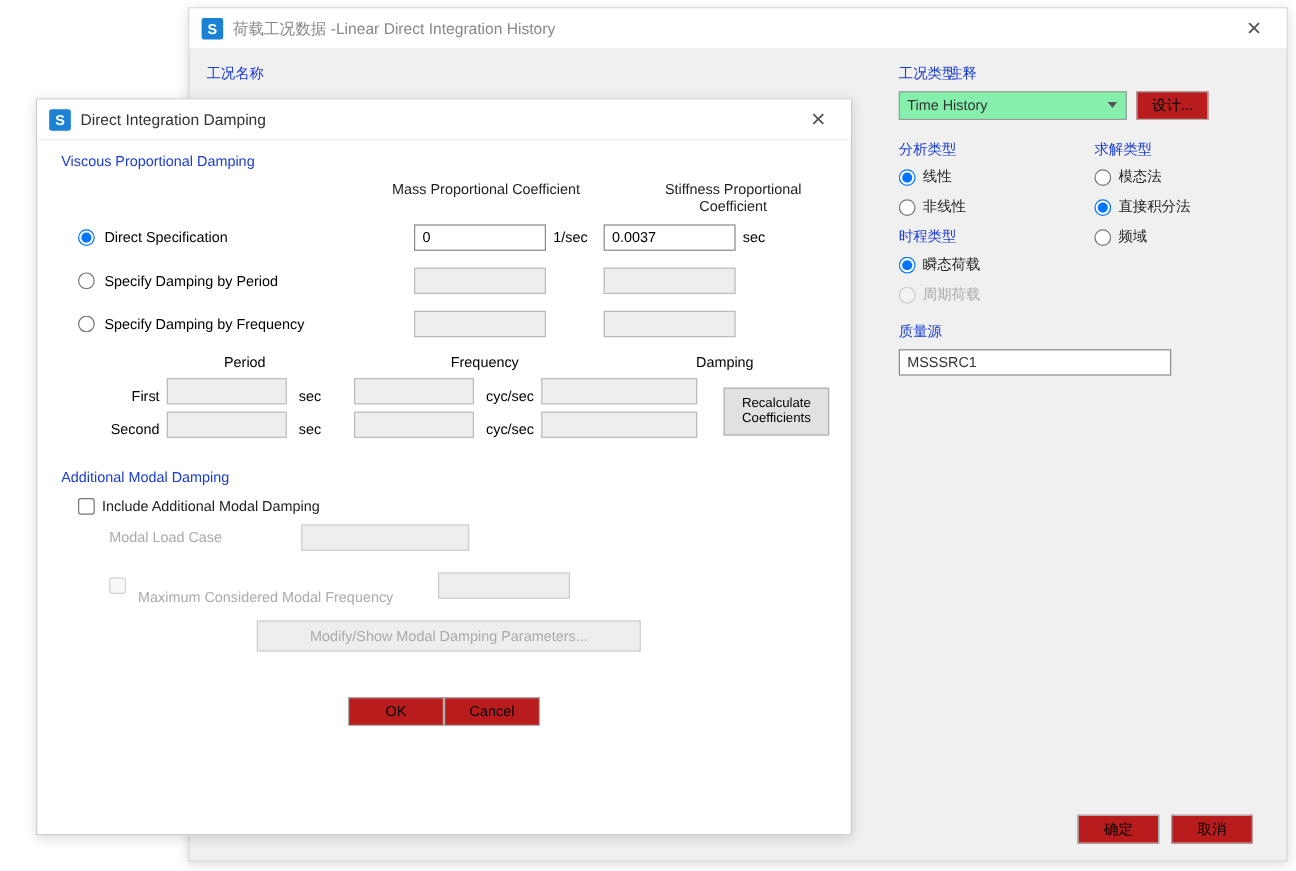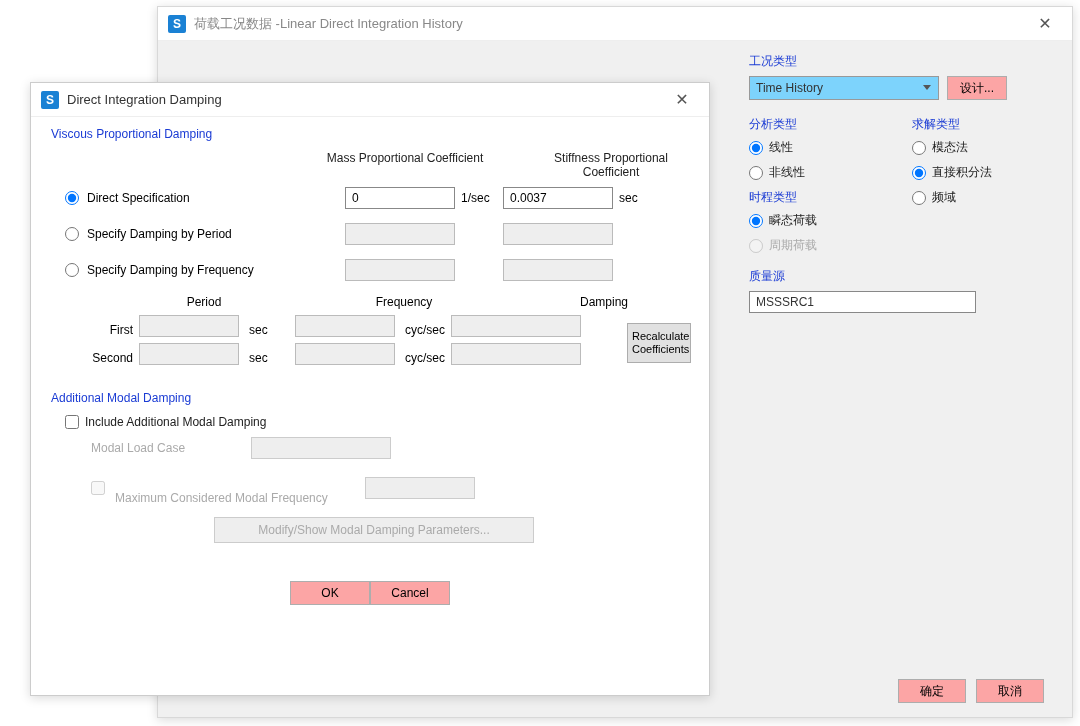--- a/index.html
+++ b/index.html
@@ -72,41 +72,41 @@
     top: 12px;
     width: 294px;
   }
   .group {
     margin-bottom: 16px;
   }
   .group-title { color: #1a3bd4; margin-bottom: 6px; }
   .dropdown-row { display: flex; gap: 8px; margin-bottom: 10px; }
   select.fake {
     appearance: none;
-    background: #7dd3fc;
+    background: #86efac;
     border: 1px solid #999;
     height: 24px;
     width: 190px;
     padding: 2px 20px 2px 6px;
     font-size: 12px;
     color: #333;
     position: relative;
   }
   .select-wrap { position: relative; display: inline-block; }
   .select-wrap::after {
     content: "";
     position: absolute;
     right: 8px; top: 9px;
     border-left: 4px solid transparent;
     border-right: 4px solid transparent;
     border-top: 5px solid #555;
     pointer-events: none;
   }
   button.win {
-    background: #fca5a5;
+    background: #b91c1c;
     border: 1px solid #adadad;
     height: 24px;
     padding: 0 12px;
     font-size: 12px;
     cursor: pointer;
   }
   button.win.primary { min-width: 68px; }
   .two-col {
     display: flex; gap: 32px;
   }
@@ -199,21 +199,21 @@
   }
   .pf-headers > div { width: 110px; text-align: center; }
   .pf-row {
     display: flex; align-items: flex-end; gap: 6px;
     margin-bottom: 6px;
   }
   .pf-row .rlabel { width: 58px; text-align: right; }
   .pf-row .num-field { width: 100px; }
   .pf-row .u { width: 44px; padding-left: 4px; }
   .recalc {
-    width: 64px;
+    width: 88px;
     height: 40px;
     font-size: 11px;
     line-height: 13px;
     white-space: normal;
     padding: 2px 4px;
     margin-left: 14px;
     background: #e1e1e1;
     border: 1px solid #adadad;
   }
 
@@ -242,20 +242,28 @@
 <body>
 
 <div class="window back">
   <div class="titlebar">
     <div class="app-icon">S</div>
     <div class="title">荷载工况数据 -Linear Direct Integration History</div>
     <div class="spacer"></div>
     <div class="close-btn">✕</div>
   </div>
   <div class="body">
+    <div class="row-top">
+      <div class="col">
+        <div class="sec-label">工况名称</div>
+      </div>
+      <div class="col" style="margin-left:320px;">
+        <div class="sec-label">注释</div>
+      </div>
+    </div>
 
     <div class="col-right-panel">
       <div class="group">
         <div class="group-title">工况类型</div>
         <div class="dropdown-row">
           <div class="select-wrap">
             <select class="fake">
               <option>Time History</option>
             </select>
           </div>

